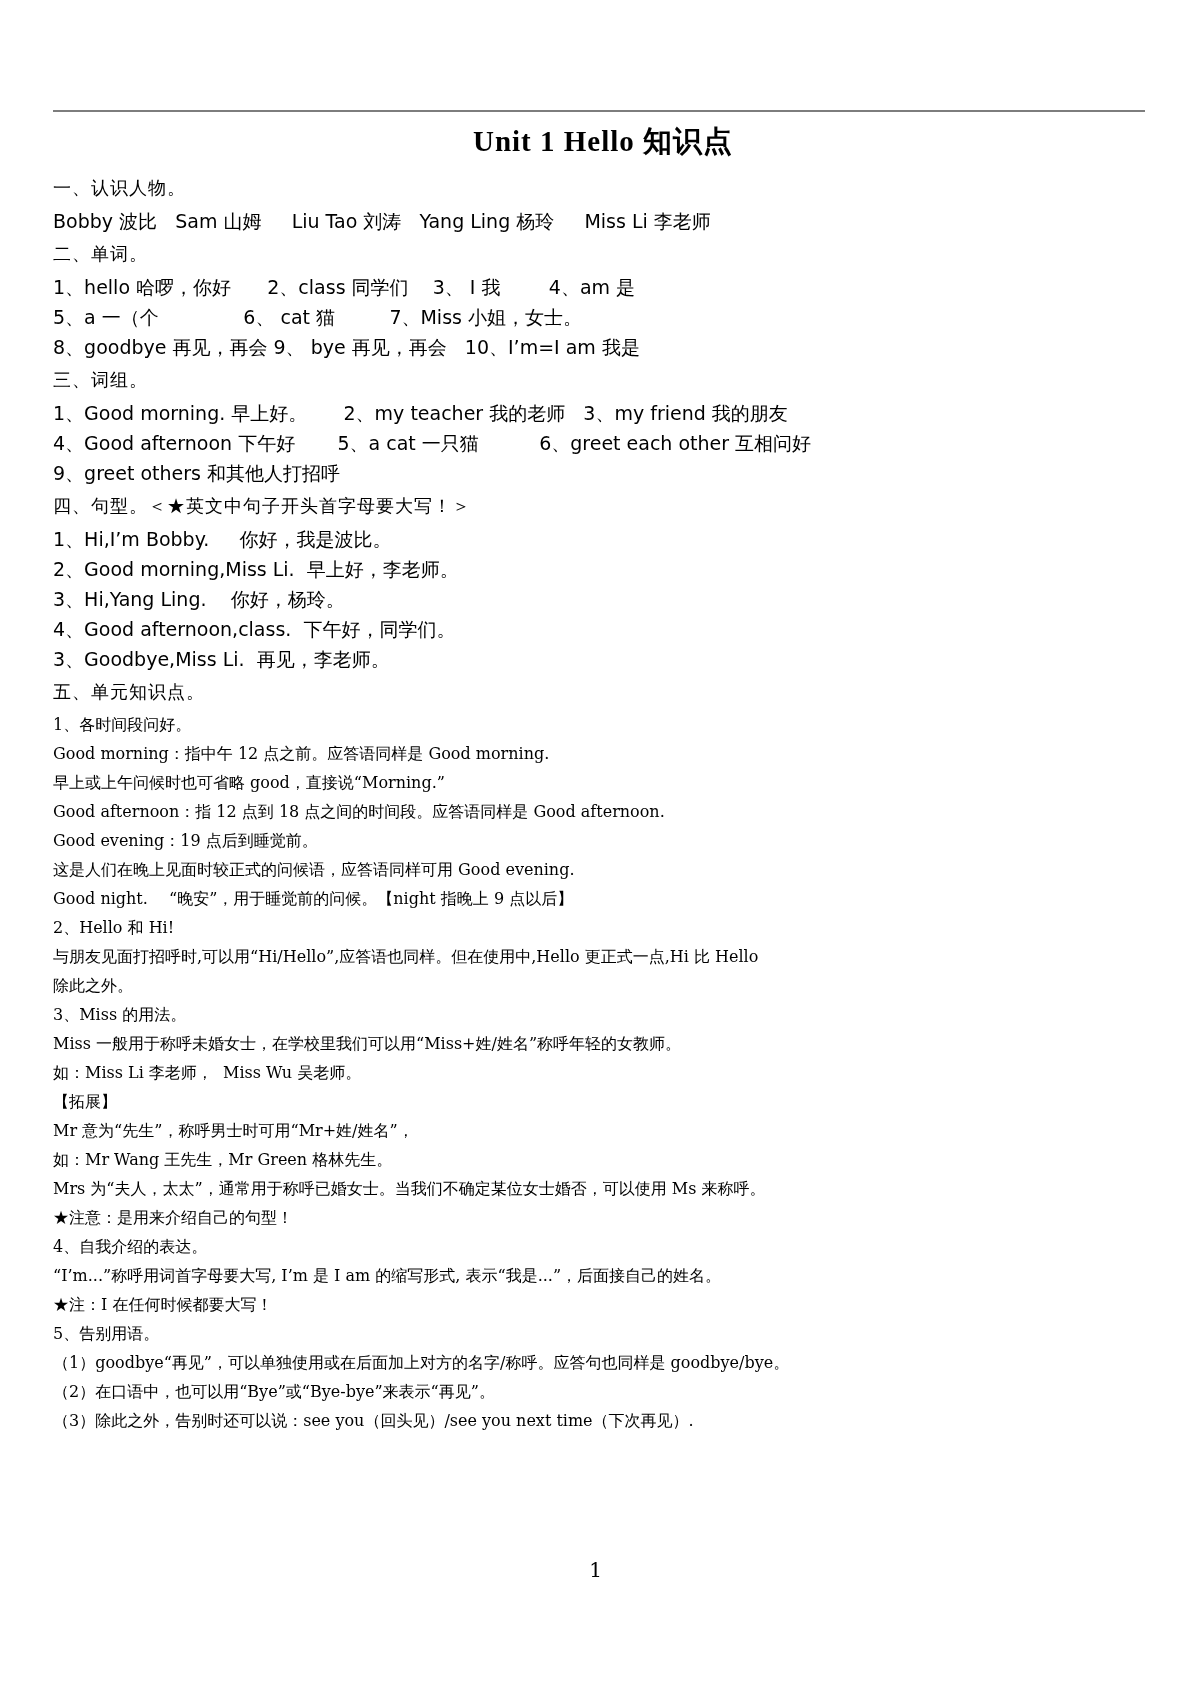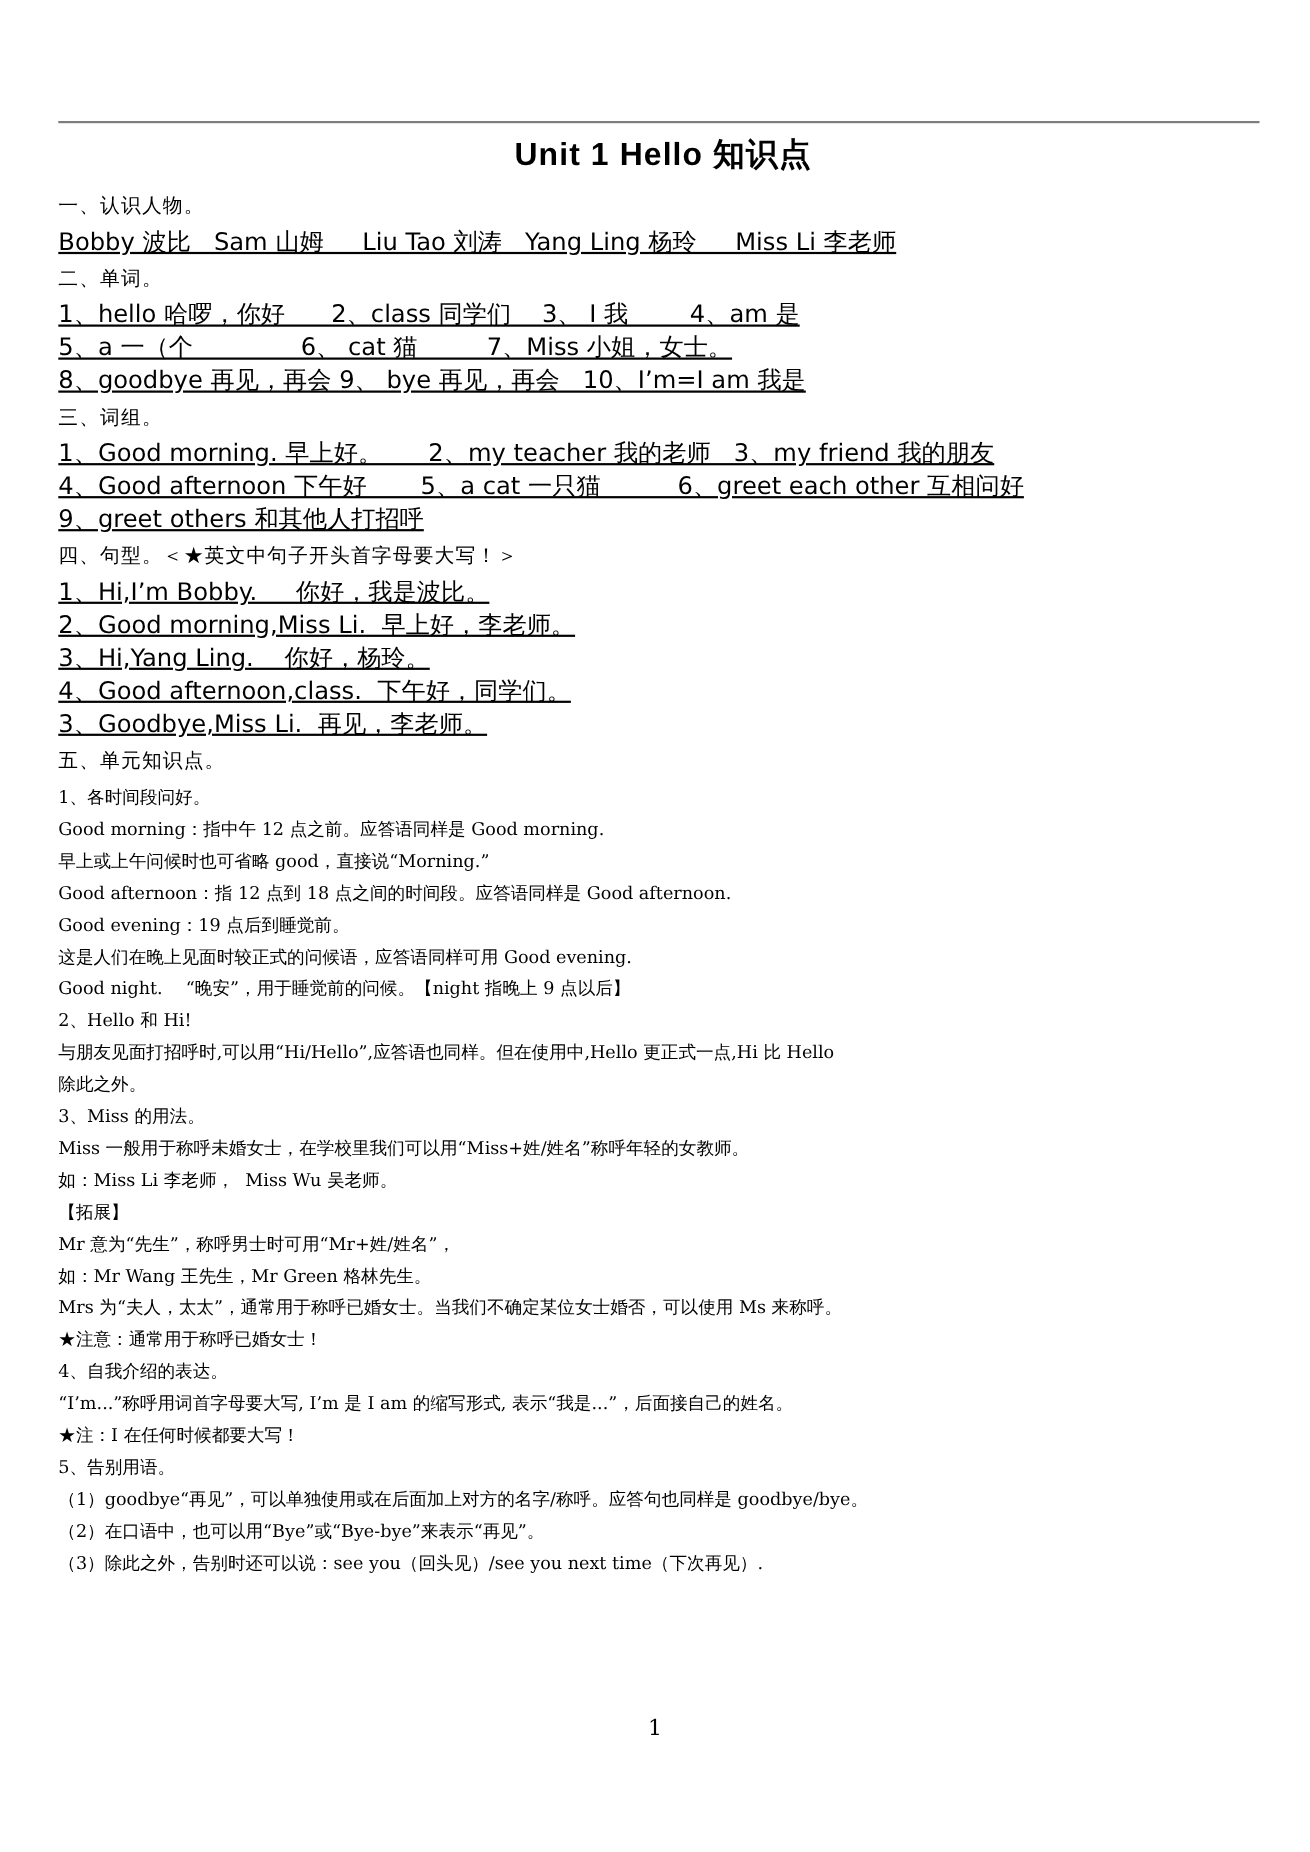--- a/index.html
+++ b/index.html
@@ -10,35 +10,34 @@
     overflow:hidden;
     font-family:"Liberation Sans", sans-serif;
   }
   .top-rule {
     position:absolute; top:110px; left:53px; width:1092px;
     border-top:2px solid #7d7d7d;
   }
   .content { position:absolute; top:116px; left:53px; width:1100px; }
   .title {
     margin:8px 0 12px 0;
-    font-family:Liberation Sans, sans-serif;
+    font-family:Liberation Serif, serif;
     font-size:29px; line-height:34px; font-weight:bold;
     text-align:center; letter-spacing:1px;
   }
   .hd {
     font-family:"DejaVu Serif", serif;
     font-size:18px; line-height:36px;
     letter-spacing:1px;
     white-space:pre;
   }
   .ln-sans {
     font-family:"DejaVu Sans","Liberation Sans", sans-serif;
-    font-size:22px; line-height:30px;
+    font-size:19px; line-height:30px;
     white-space:pre;
-    text-decoration:underline;
   }
   .ln-serif {
     font-family:"DejaVu Serif","Liberation Serif", serif;
     font-size:16px; line-height:29px;
     white-space:pre;
   }
   .footer {
     position:absolute; top:1558px; left:0; width:100%;
     text-align:center;
     font-family:"DejaVu Serif", serif;
@@ -85,21 +84,21 @@
     <div class="ln-serif">2、Hello 和 Hi!</div>
     <div class="ln-serif">与朋友见面打招呼时,可以用“Hi/Hello”,应答语也同样。但在使用中,Hello 更正式一点,Hi 比 Hello</div>
     <div class="ln-serif">除此之外。</div>
     <div class="ln-serif">3、Miss 的用法。</div>
     <div class="ln-serif">Miss 一般用于称呼未婚女士，在学校里我们可以用“Miss+姓/姓名”称呼年轻的女教师。</div>
     <div class="ln-serif">如：Miss Li 李老师，  Miss Wu 吴老师。</div>
     <div class="ln-serif">【拓展】</div>
     <div class="ln-serif">Mr 意为“先生”，称呼男士时可用“Mr+姓/姓名”，</div>
     <div class="ln-serif">如：Mr Wang 王先生，Mr Green 格林先生。</div>
     <div class="ln-serif">Mrs 为“夫人，太太”，通常用于称呼已婚女士。当我们不确定某位女士婚否，可以使用 Ms 来称呼。</div>
-    <div class="ln-serif">★注意：通常用于称呼已婚女士！</div>
+    <div class="ln-serif">★注意：是用来介绍自己的句型！</div>
     <div class="ln-serif">4、自我介绍的表达。</div>
     <div class="ln-serif">“I’m...”称呼用词首字母要大写, I’m 是 I am 的缩写形式, 表示“我是...”，后面接自己的姓名。</div>
     <div class="ln-serif">★注：I 在任何时候都要大写！</div>
     <div class="ln-serif">5、告别用语。</div>
     <div class="ln-serif">（1）goodbye“再见”，可以单独使用或在后面加上对方的名字/称呼。应答句也同样是 goodbye/bye。</div>
     <div class="ln-serif">（2）在口语中，也可以用“Bye”或“Bye-bye”来表示“再见”。</div>
     <div class="ln-serif">（3）除此之外，告别时还可以说：see you（回头见）/see you next time（下次再见）.</div>
   </div>
 
   <div class="footer">1</div>

